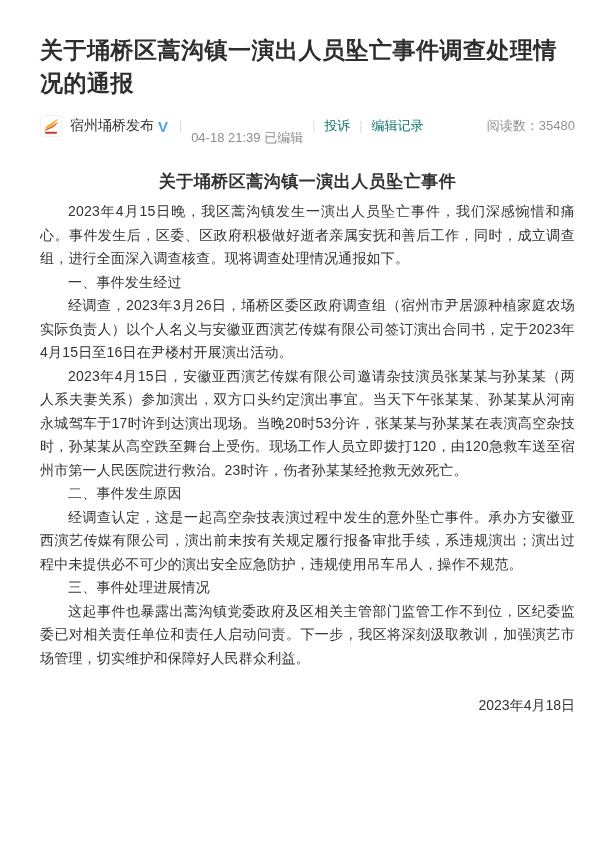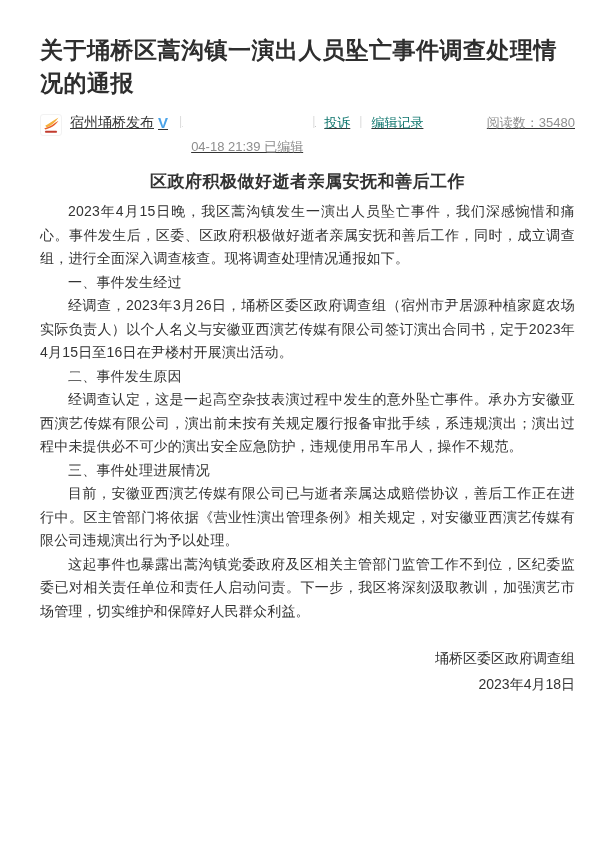--- a/index.html
+++ b/index.html
@@ -18,24 +18,24 @@
   .page-title {
     font-size: 23px;
     line-height: 33px;
     font-weight: bold;
     color: #2e2e2e;
     letter-spacing: 0.5px;
   }
   .byline {
     margin-top: 14px;
     display: flex;
+    align-items: center;
     height: 24px;
     font-size: 13px;
     white-space: nowrap;
-    text-decoration: underline;
   }
   .avatar {
     width: 22px;
     height: 22px;
     border-radius: 3px;
     background: #ffffff;
     border: 1px solid #f2f2f2;
     display: inline-flex;
     align-items: center;
     justify-content: center;
@@ -122,32 +122,31 @@
     <span class="sep">|</span>
     <span class="time">04-18 21:39 已编辑</span>
     <span class="sep">|</span>
     <span class="link-orange">投诉</span>
     <span class="sep">|</span>
     <span class="link-orange">编辑记录</span>
     <span class="read-count">阅读数：35480</span>
   </div>
 
   <div class="article-title">
-    <div>区政府积极做好逝者亲属安抚和善后工作</div>
+    <div>关于埇桥区蒿沟镇一演出人员坠亡事件</div>
   </div>
 
   <div class="article-body">
     <p>2023年4月15日晚，我区蒿沟镇发生一演出人员坠亡事件，我们深感惋惜和痛心。事件发生后，区委、区政府积极做好逝者亲属安抚和善后工作，同时，成立调查组，进行全面深入调查核查。现将调查处理情况通报如下。</p>
     <p>一、事件发生经过</p>
     <p>经调查，2023年3月26日，埇桥区委区政府调查组（宿州市尹居源种植家庭农场实际负责人）以个人名义与安徽亚西演艺传媒有限公司签订演出合同书，定于2023年4月15日至16日在尹楼村开展演出活动。</p>
+    <p>2023年4月15日，安徽亚西演艺传媒有限公司邀请杂技演员张某某与孙某某（两人系夫妻关系）参加演出，双方口头约定演出事宜。当天下午张某某、孙某某从河南永城驾车于17时许到达演出现场。当晚20时53分许，张某某与孙某某在表演高空杂技时，孙某某从高空跌至舞台上受伤。现场工作人员立即拨打120，由120急救车送至宿州市第一人民医院进行救治。23时许，伤者孙某某经抢救无效死亡。</p>
     <p>二、事件发生原因</p>
     <p>经调查认定，这是一起高空杂技表演过程中发生的意外坠亡事件。承办方安徽亚西演艺传媒有限公司，演出前未按有关规定履行报备审批手续，系违规演出；演出过程中未提供必不可少的演出安全应急防护，违规使用吊车吊人，操作不规范。</p>
     <p>三、事件处理进展情况</p>
-    <p>目前，安徽亚西演艺传媒有限公司已与逝者亲属达成赔偿协议，善后工作正在进行中。区主管部门将依据《营业性演出管理条例》相关规定，对安徽亚西演艺传媒有限公司违规演出行为予以处理。</p>
     <p>这起事件也暴露出蒿沟镇党委政府及区相关主管部门监管工作不到位，区纪委监委已对相关责任单位和责任人启动问责。下一步，我区将深刻汲取教训，加强演艺市场管理，切实维护和保障好人民群众利益。</p>
   </div>
 
   <div class="signature-block">
-    <div>埇桥区委区政府调查组</div>
     <div>2023年4月18日</div>
   </div>
 
 </div>
 
 </body></html>

